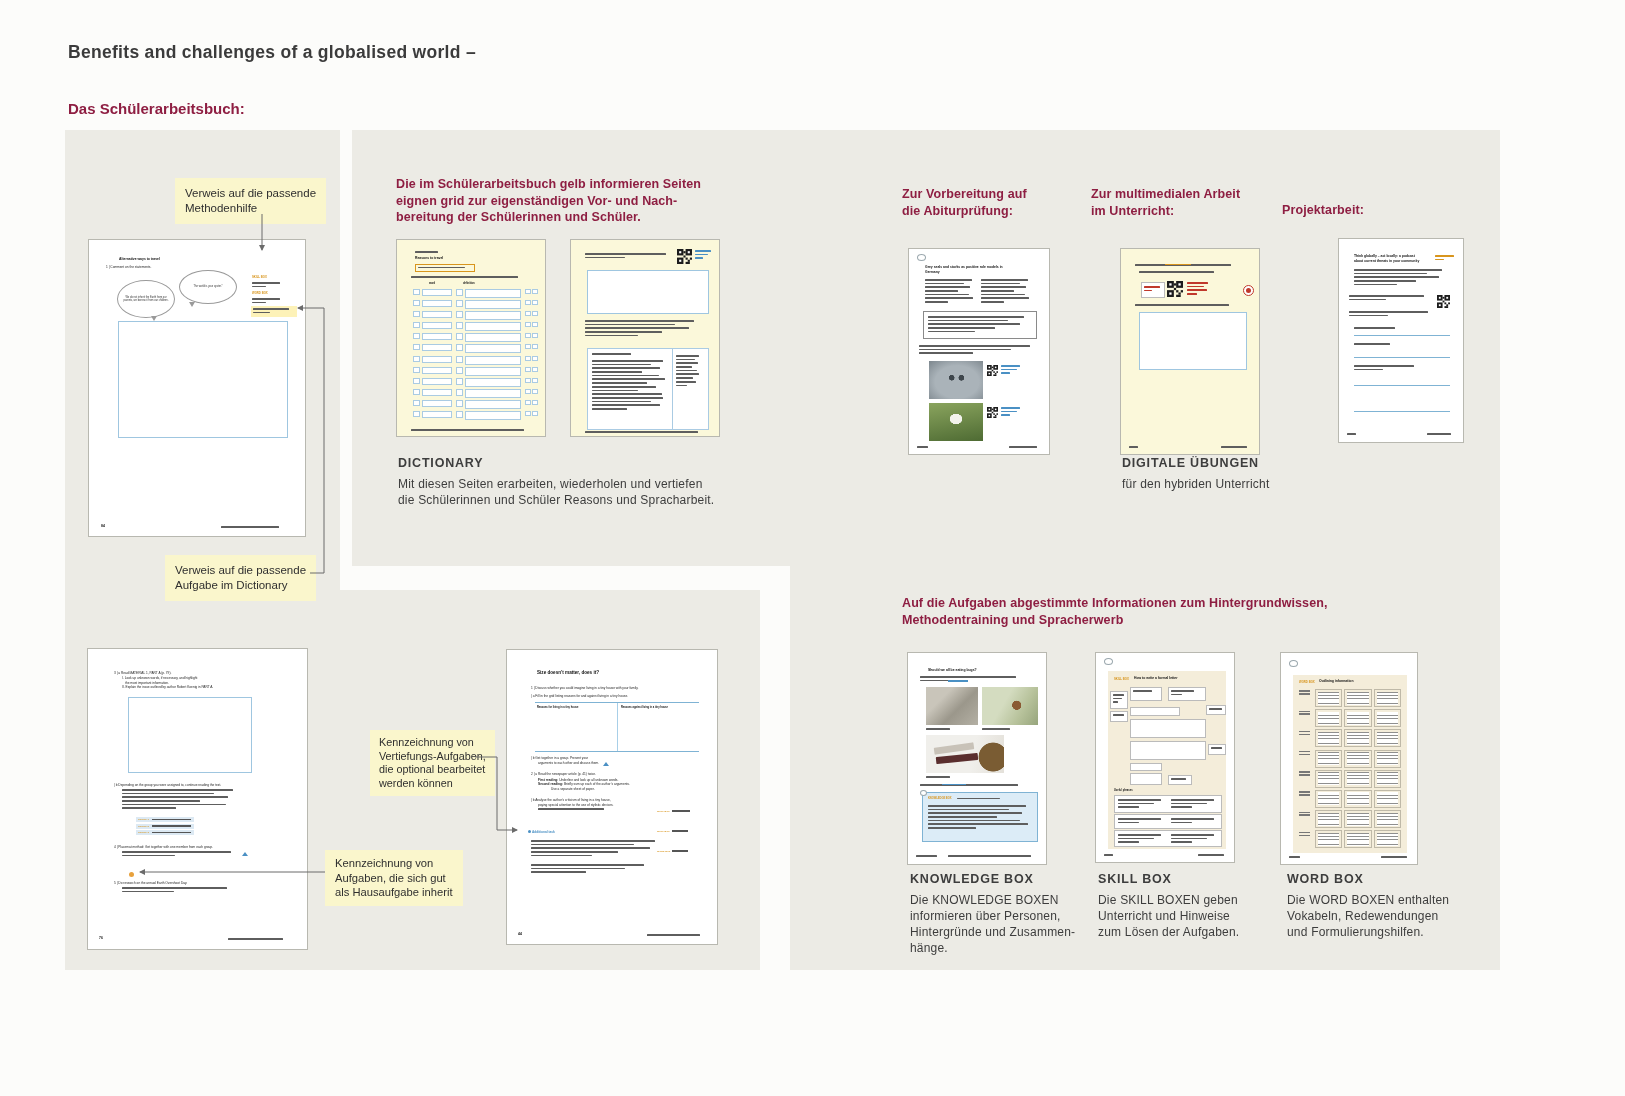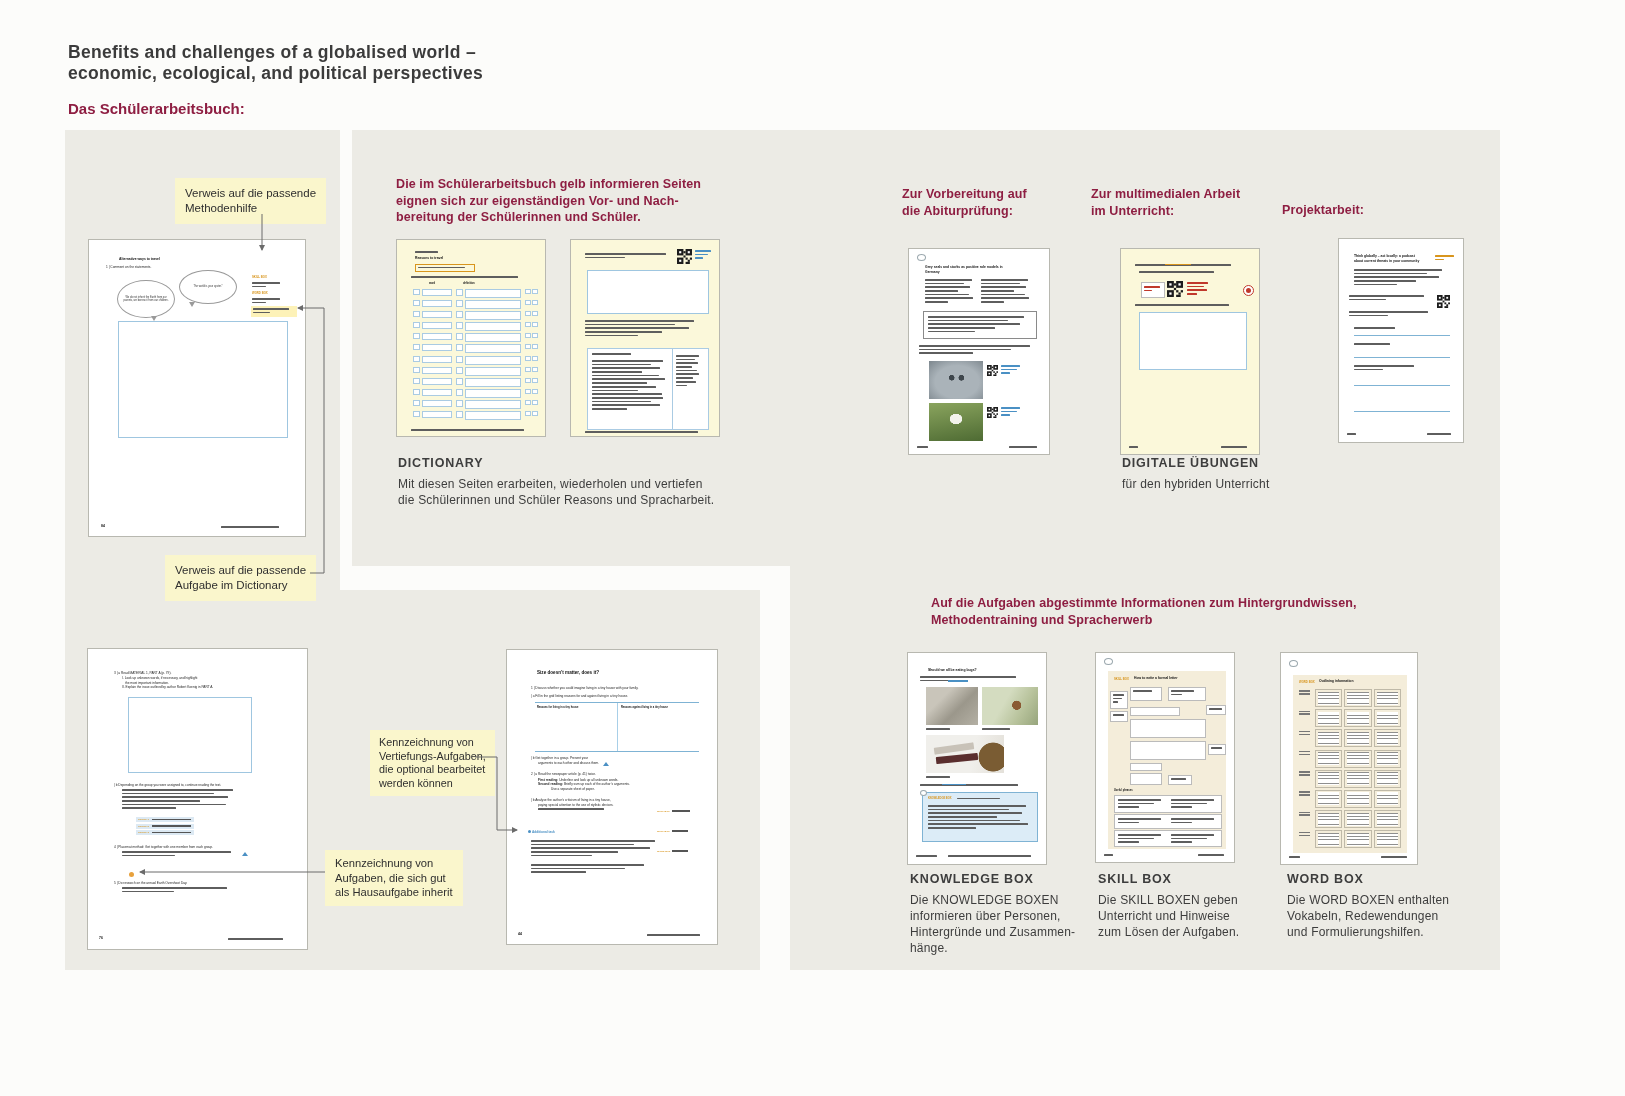--- a/index.html
+++ b/index.html
@@ -106,21 +106,20 @@
           <rect x="5" y="5" width="1" height="1"></rect>
       <rect x="4" y="6" width="2" height="1"></rect>
           <rect x="3" y="3" width="1" height="1"></rect>
           <rect x="3" y="1" width="1" height="1"></rect>
     </g>
   </defs>
     </svg>
 
   <div class="pagetitle">
     <div>Benefits and challenges of a globalised world –</div>
-    <div>economic, ecological, and political perspectives</div>
   </div>
   <div class="subtitle">Das Schülerarbeitsbuch:</div>
 
   <div class="panel" style="left:65px;top:130px;width:275px;height:840px"></div>
   <div class="panel" style="left:352px;top:130px;width:438px;height:436px"></div>
   <div class="panel" style="left:340px;top:590px;width:420px;height:380px"></div>
   <div class="panel" style="left:790px;top:130px;width:710px;height:840px"></div>
 
   <div class="callout" style="left:175px;top:178px;font-size:11.5px;line-height:15px">
     <div>Verweis auf die passende</div>
@@ -171,21 +170,21 @@
       </div>
   </div>
 
   <div class="callout" style="left:165px;top:555px;font-size:11.5px;line-height:15px">
     <div>Verweis auf die passende</div>
       <div>Aufgabe im Dictionary</div>
   </div>
 
   <div class="redh" style="left:396px;top:176px">
     <div>Die im Schülerarbeitsbuch gelb informieren Seiten</div>
-    <div>eignen sich zur eigenständigen Vor- und Nach-</div>
+    <div>eignen grid zur eigenständigen Vor- und Nach-</div>
     <div>bereitung der Schülerinnen und Schüler.</div>
   </div>
 
   <div class="thumb yellow" style="left:396px;top:239px;width:150px;height:198px">
     <div class="bars dense" style="left:18px;top:11px;width:24px">
         <i style="width: 94%;"></i>
       </div>
     <div class="m1b" style="left:18px;top:16px">Reasons to travel</div>
     <div class="abs" style="left:18px;top:24px;width:58px;height:6px;border:.5px solid #d8951d">
       <div class="bars dense" style="left:2px;top:1.5px;width:50px">
@@ -520,21 +519,21 @@
     <div class="abs" style="left:15px;top:146px;width:96px;border-top:.8px solid #7fb3d4"></div>
     <div class="abs" style="left:15px;top:172px;width:96px;border-top:.8px solid #7fb3d4"></div>
     <div class="bars dense" style="left:8px;top:194px;width:10px">
         <i style="width: 94%;"></i>
       </div>
     <div class="bars dense" style="left:88px;top:194px;width:26px">
         <i style="width: 94%;"></i>
       </div>
   </div>
 
-  <div class="redh" style="left:931px;top:595px">
+  <div class="redh" style="left:902px;top:595px">
     <div>Auf die Aufgaben abgestimmte Informationen zum Hintergrundwissen,</div>
     <div>Methodentraining und Spracherwerb</div>
   </div>
 
   <div class="thumb" style="left:907px;top:652px;width:140px;height:213px">
     <div class="m1b" style="left:20px;top:15px">Should we all be eating bugs?</div>
     <div class="bars dense" style="left:12px;top:23px;width:102px">
         <i style="width: 94%;"></i>
         <i style="width: 46%;"></i>
       </div>

